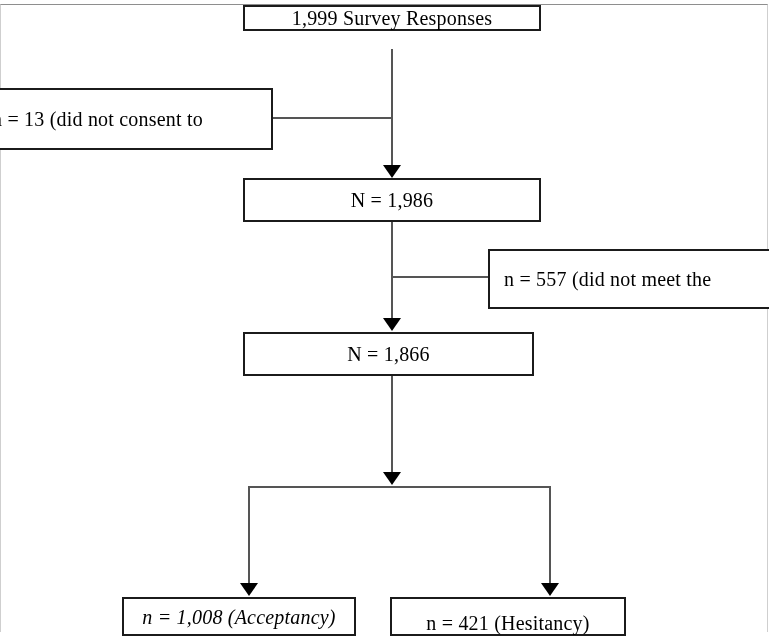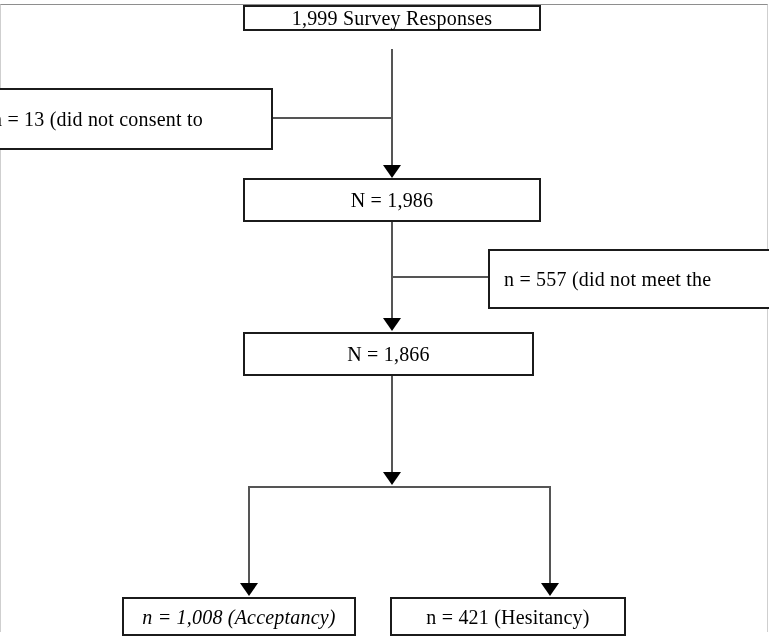--- a/index.html
+++ b/index.html
@@ -55,21 +55,21 @@
   .node.exclusion .node-text {
     padding-left: 14px;
   }
   
   #node-responses   { left: 243px; top: 5px;   width: 298px; height: 26px; }
   #node-no-consent  { left: -24px; top: 88px;  width: 297px; height: 62px; }
   #node-eligible    { left: 243px; top: 178px; width: 298px; height: 44px; }
   #node-not-meet    { left: 488px; top: 249px; width: 300px; height: 60px; }
   #node-analyzed    { left: 243px; top: 332px; width: 291px; height: 44px; }
   #node-acceptancy  { left: 122px; top: 597px; width: 234px; height: 39px; font-style: italic; }
-  #node-hesitancy   { left: 390px; top: 597px; width: 236px; height: 39px; }
+  #node-hesitancy   { left: 390px; top: 597px; width: 236px; height: 39px; align-items: flex-end; }
 
   
   .vline {
     position: absolute;
     width: 2px;
     background: #555555;
     z-index: 1;
   }
   .hline {
     position: absolute;

